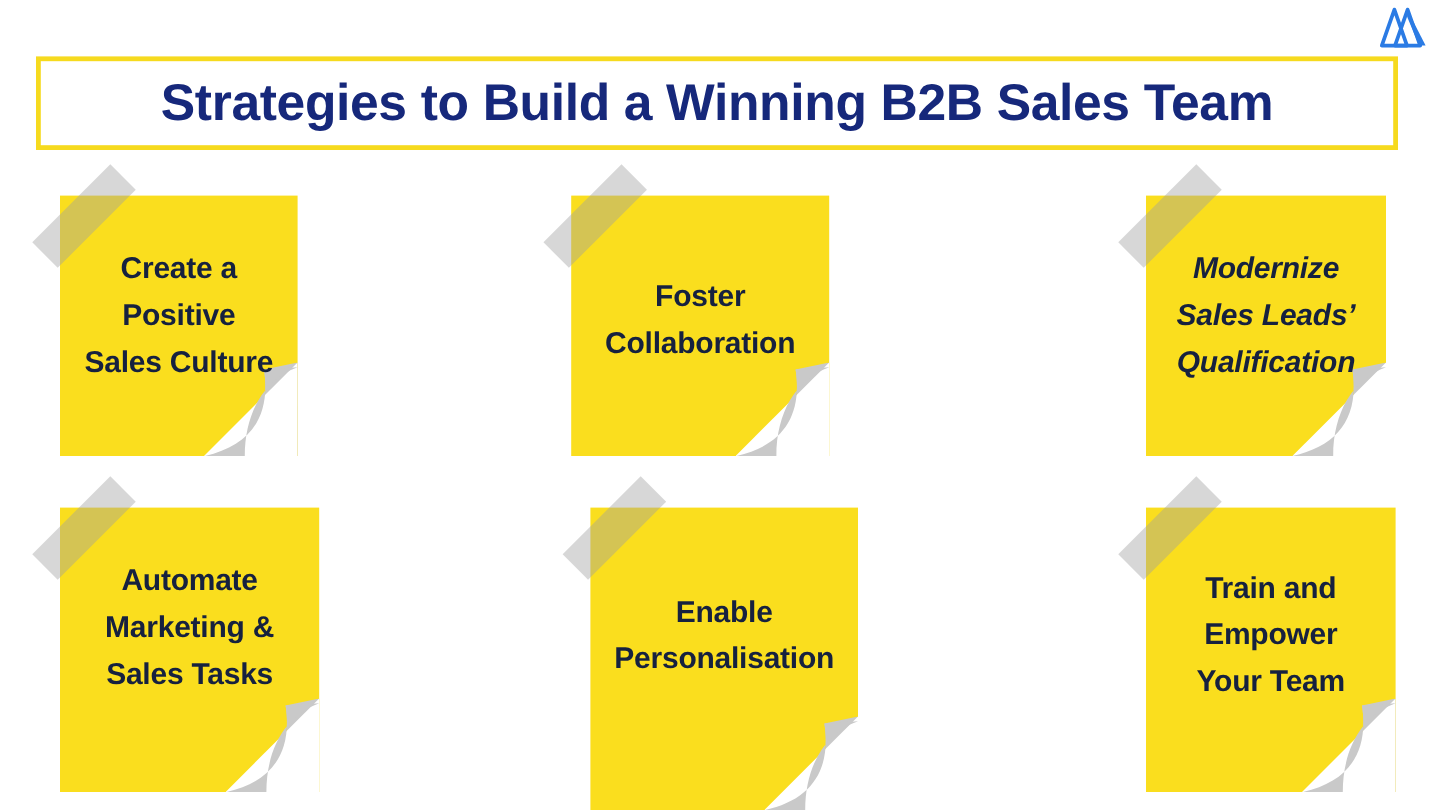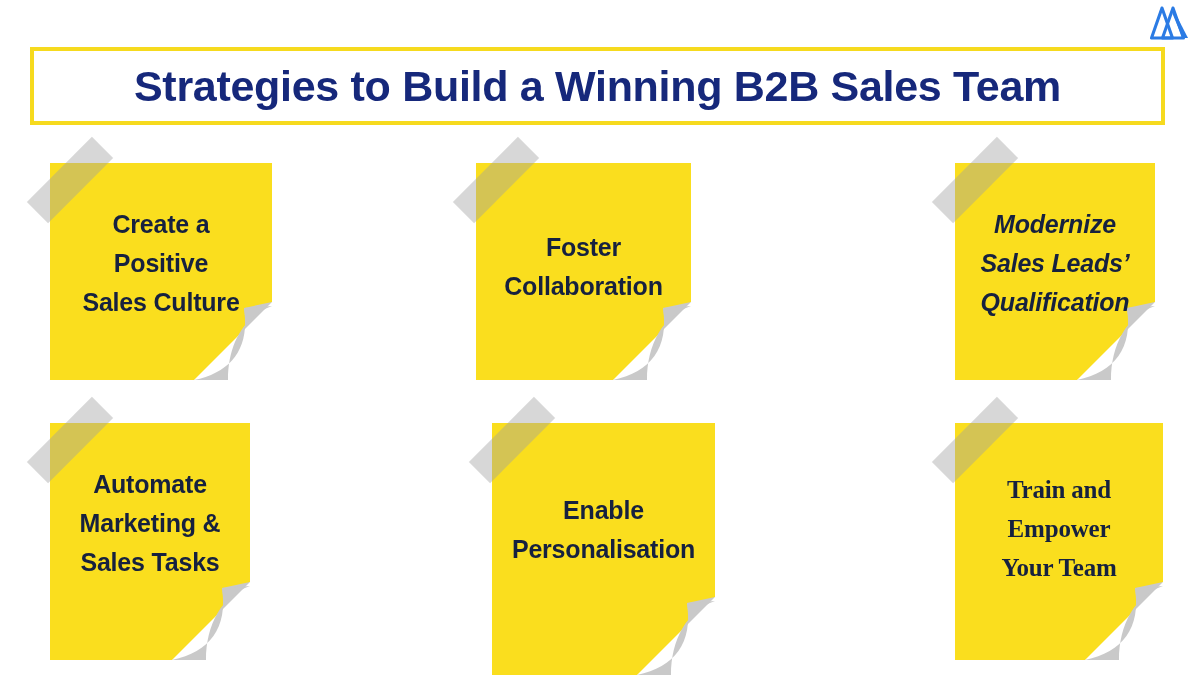--- a/index.html
+++ b/index.html
@@ -100,33 +100,33 @@
     font-weight: bold;
     font-size: 25px;
     line-height: 1.55;
     letter-spacing: -0.2px;
     padding: 0 8px;
     box-sizing: border-box;
     white-space: pre-line;
   }
 
   
-  #card-1 { left: 50px;  top: 163px; width: 198px; height: 217px; padding-left: 24px; }
+  #card-1 { left: 50px;  top: 163px; width: 198px; height: 217px; }
   #card-2 { left: 476px; top: 163px; width: 215px; height: 217px; }
   #card-3 { left: 955px; top: 163px; width: 200px; height: 217px; font-style: italic; }
-  #card-4 { left: 50px;  top: 423px; width: 200px; height: 237px; }
+  #card-4 { left: 50px;  top: 423px; width: 216px; height: 237px; }
   #card-5 { left: 492px; top: 423px; width: 223px; height: 252px; border-radius: 12px; }
   #card-6 { left: 955px; top: 423px; width: 208px; height: 237px; }
 
   #card-1 .caption { top: 42px; }
   #card-2 .caption { top: 65px; }
   #card-3 .caption { top: 42px; }
   #card-4 .caption { top: 42px; }
   #card-5 .caption { top: 68px; }
-  #card-6 .caption { top: 48px; font-family: Liberation Serif, serif; }
+  #card-6 .caption { top: 48px; }
 </style>
 </head>
 <body>
 
 <div id="slide">
 
   <div id="logo">
     <svg viewBox="0 0 44 38" width="44" height="38" aria-hidden="true">
       <g fill="none" stroke="#2B7BE4" stroke-width="3.1" stroke-linejoin="round" stroke-linecap="round">
         <path d="M14 4 L3.5 34 L24.5 34 Z"></path>

